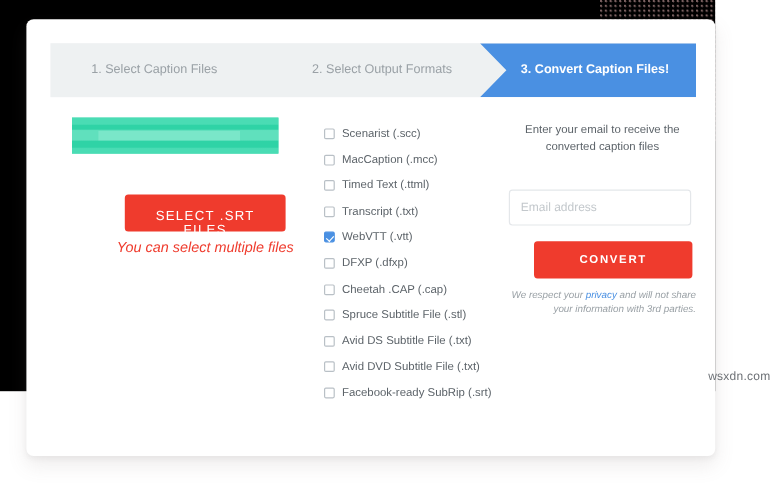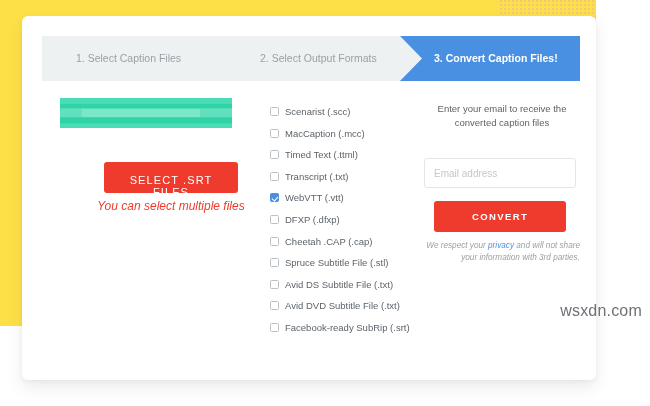--- a/index.html
+++ b/index.html
@@ -11,21 +11,21 @@
     height: 406px;
     overflow: hidden;
     font-family: "Liberation Sans", sans-serif;
     background: #ffffff;
   }
 
   #page {
     position: relative;
     width: 650px;
     height: 326px;
-    background: #fde047;
+    background: #000000;
   }
 
   
   #bg-texture {
     position: absolute;
     left: 500px;
     top: 0;
     width: 150px;
     height: 120px;
     background-image:
@@ -243,21 +243,21 @@
     font-size: 10px;
     color: #4a4f54;
     padding: 8px 9px;
     font-family: "Liberation Sans", sans-serif;
     outline: none;
   }
   #email-input::placeholder { color: #c3c8cc; }
 
   #convert-button {
     position: absolute;
-    left: 10px;
+    left: 21px;
     top: 99px;
     width: 132px;
     height: 31px;
     background: #ef3b2d;
     border: none;
     border-radius: 3px;
     color: #ffffff;
     font-size: 9.5px;
     font-weight: bold;
     letter-spacing: 1.4px;
@@ -280,21 +280,21 @@
   #privacy-link {
     color: #4a90e2;
     text-decoration: none;
     font-style: italic;
   }
 
   #watermark {
     position: absolute;
     right: 8px;
     bottom: 6px;
-    font-size: 16px;
+    font-size: 10px;
     color: #6d7176;
     letter-spacing: 0.2px;
   }
 </style>
 </head>
 <body>
 
 <div id="page">
 
   <div id="bg-texture"></div>

